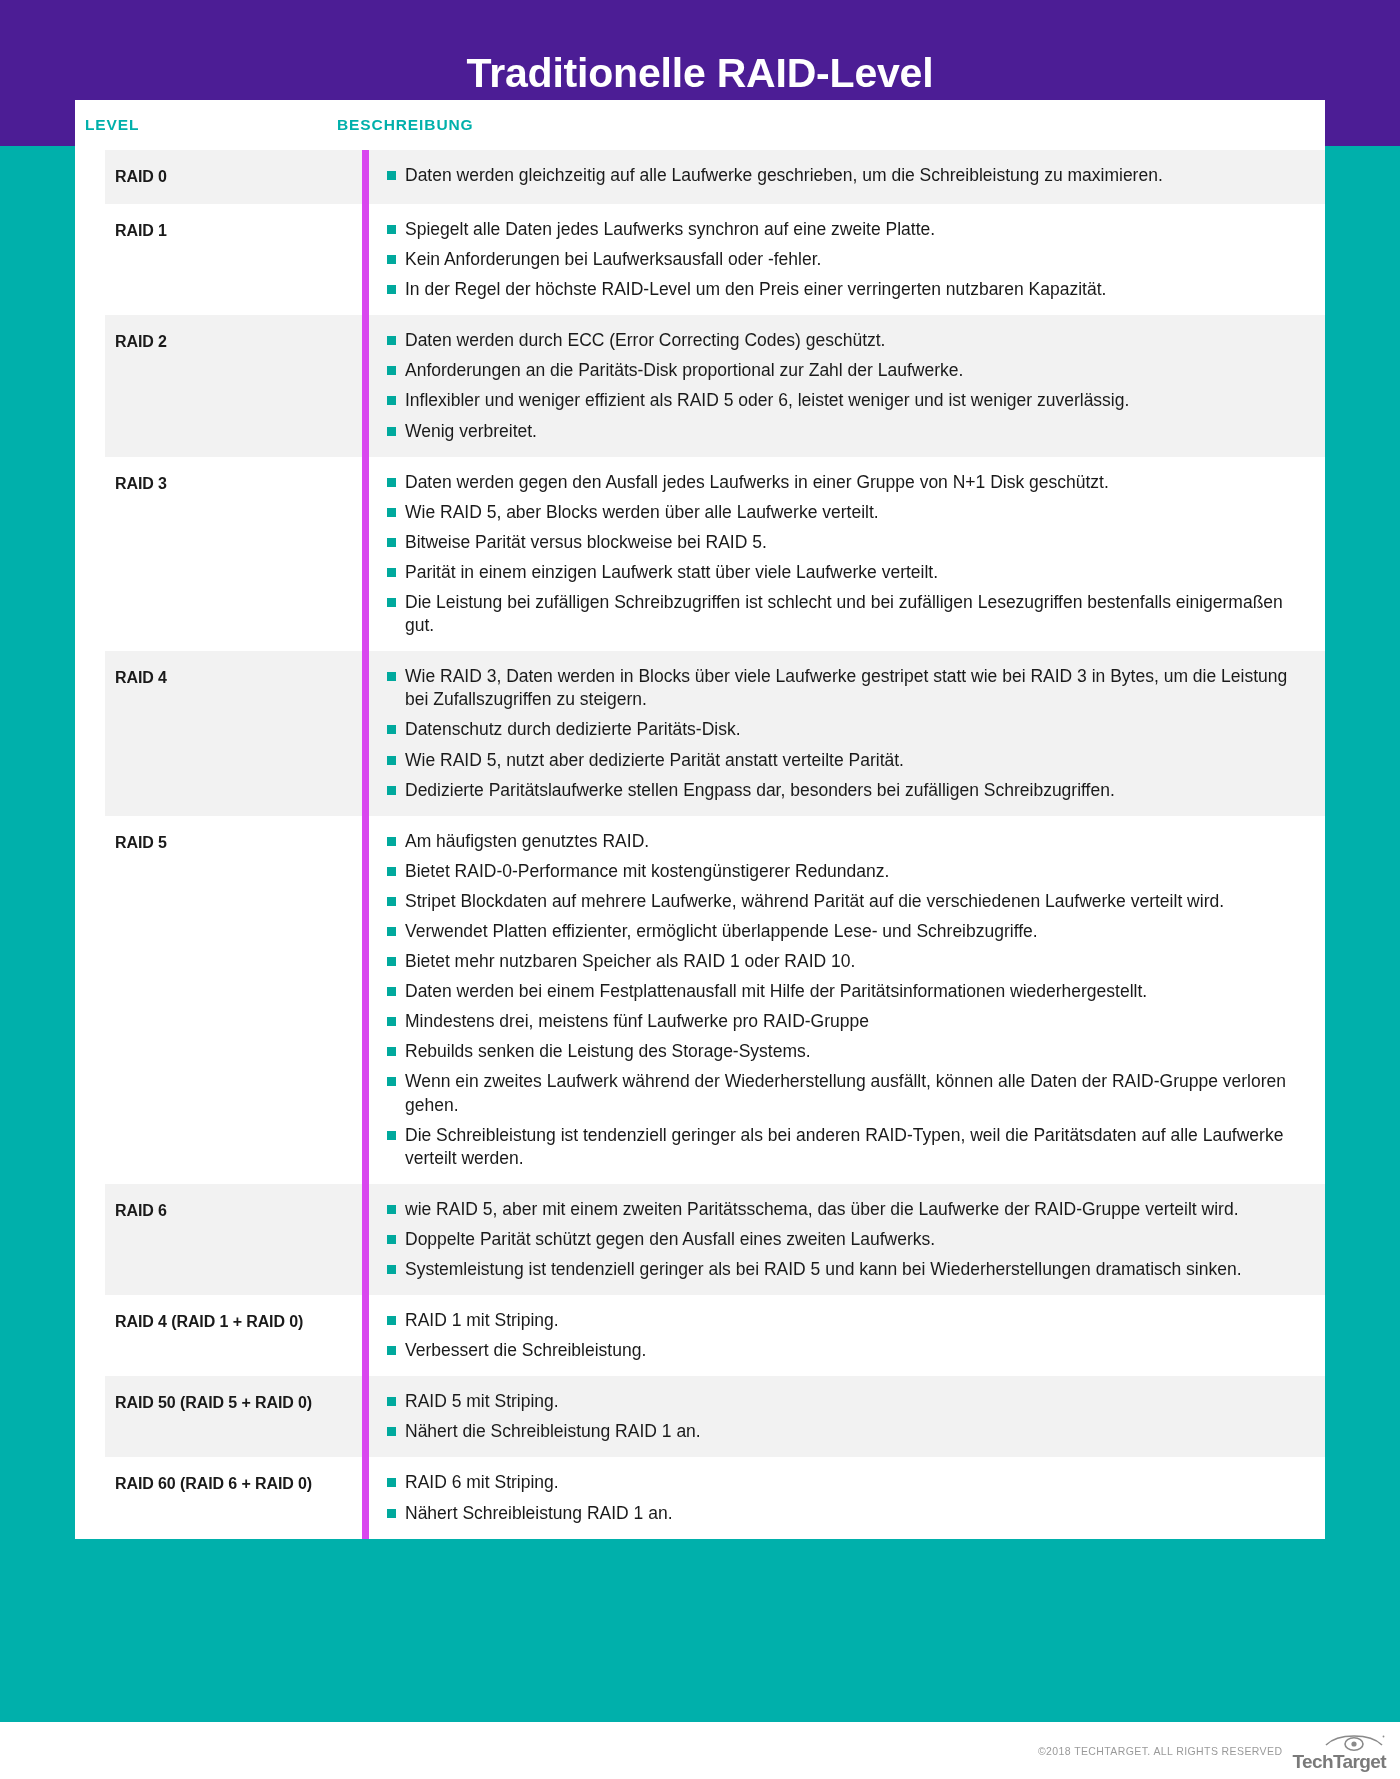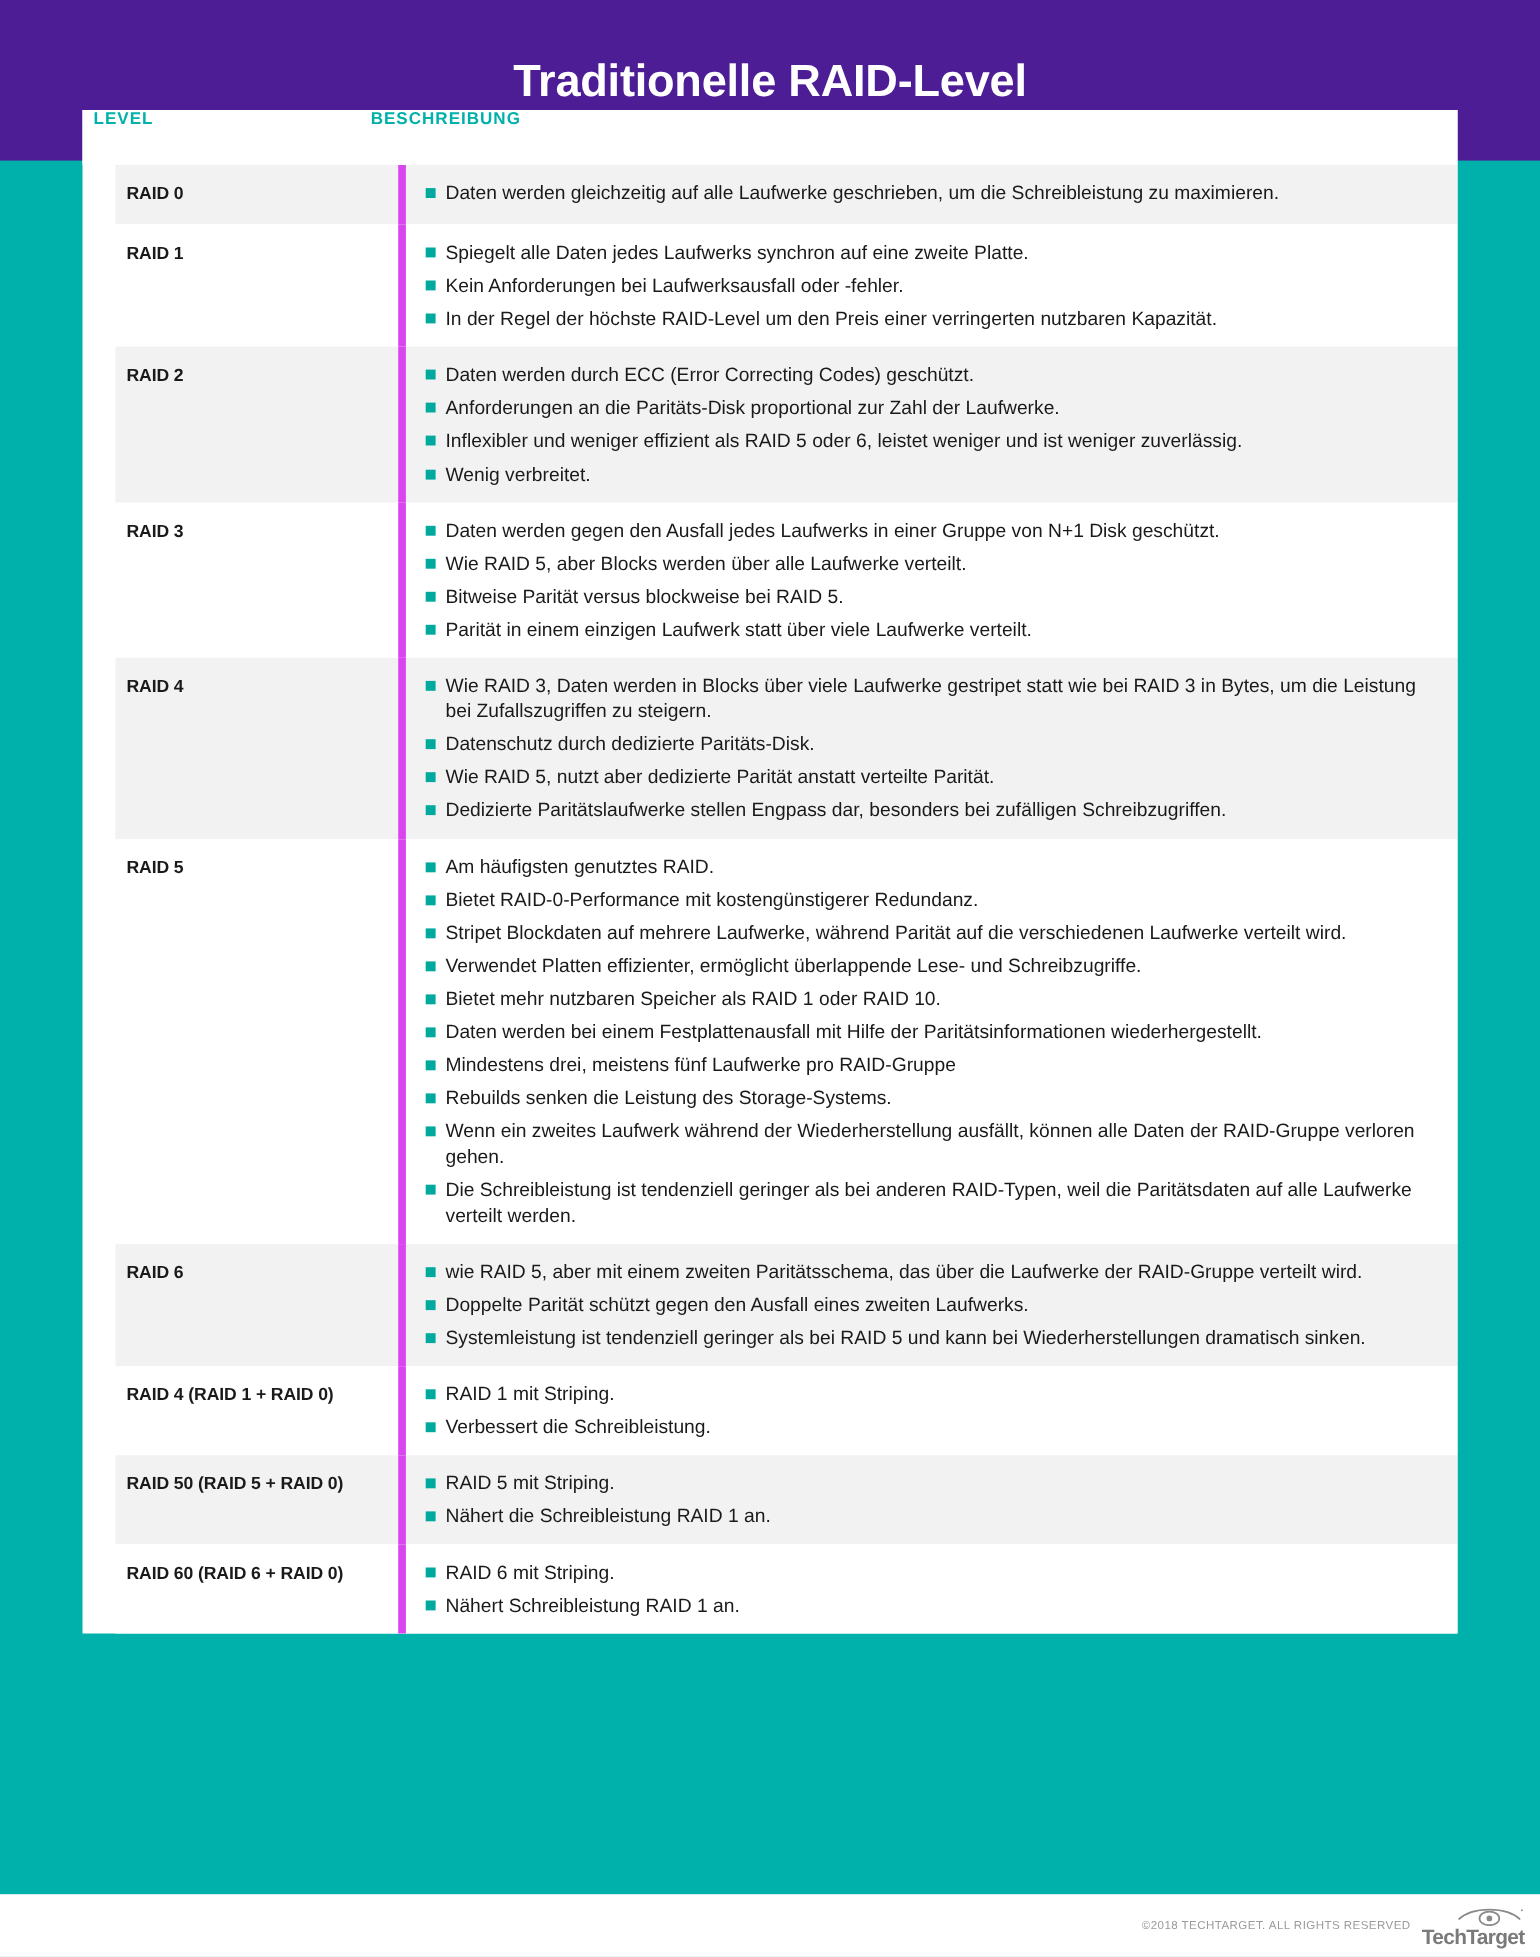--- a/index.html
+++ b/index.html
@@ -41,20 +41,21 @@
     left: 75px;
     top: 100px;
     width: 1250px;
     background: #ffffff;
     box-shadow: 0 0 0 rgba(0,0,0,0);
   }
   .thead {
     display: flex;
     background: #ffffff;
     height: 50px;
+    align-items: center;
   }
   .th {
     color: #00b0ab;
     font-size: 15.5px;
     font-weight: bold;
     letter-spacing: 0.9px;
   }
   .th-level { width: 257px; padding-left: 10px; box-sizing: border-box; }
   .th-desc  { padding-left: 5px; }
 
@@ -182,20 +183,21 @@
           </div>
         </div>
         <div class="row">
           <div class="cell-level">RAID 3</div>
           <div class="cell-desc">
             <ul class="bullets">
               <li>Daten werden gegen den Ausfall jedes Laufwerks in einer Gruppe von N+1 Disk geschützt.</li>
               <li>Wie RAID 5, aber Blocks werden über alle Laufwerke verteilt.</li>
               <li>Bitweise Parität versus blockweise bei RAID 5.</li>
               <li>Parität in einem einzigen Laufwerk statt über viele Laufwerke verteilt.</li>
+              <li>Die Leistung bei zufälligen Schreibzugriffen ist schlecht und bei zufälligen Lesezugriffen bestenfalls einigermaßen gut.</li>
             </ul>
           </div>
         </div>
         <div class="row alt">
           <div class="cell-level">RAID 4</div>
           <div class="cell-desc">
             <ul class="bullets">
               <li>Wie RAID 3, Daten werden in Blocks über viele Laufwerke gestripet statt wie bei RAID 3 in Bytes, um die Leistung bei Zufallszugriffen zu steigern.</li>
               <li>Datenschutz durch dedizierte Paritäts-Disk.</li>
               <li>Wie RAID 5, nutzt aber dedizierte Parität anstatt verteilte Parität.</li>

